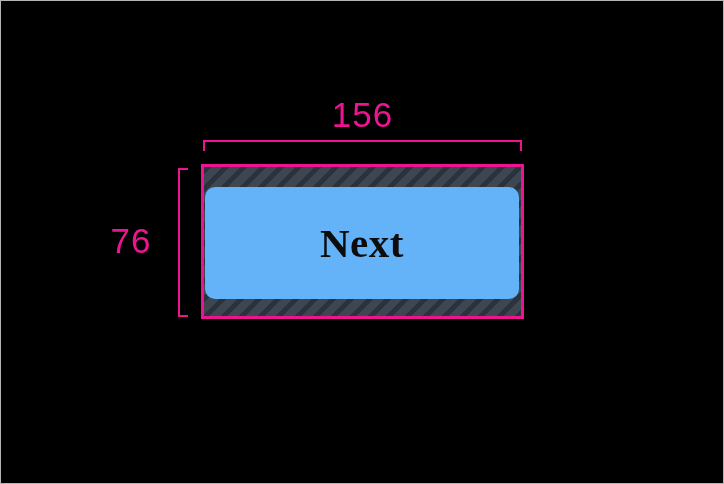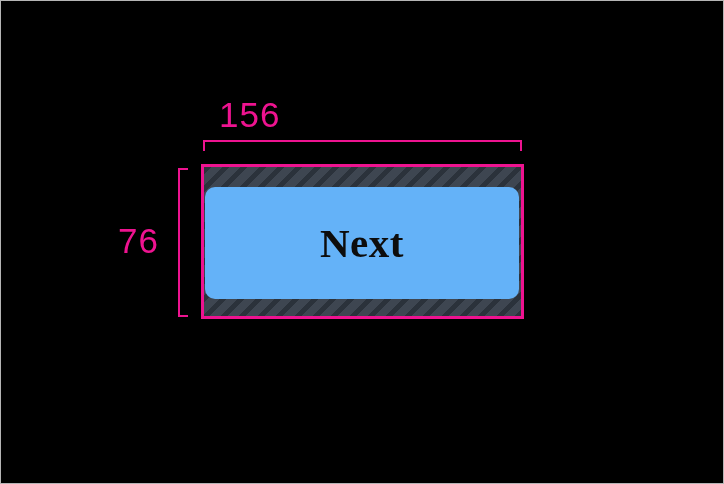--- a/index.html
+++ b/index.html
@@ -20,29 +20,30 @@
   .dim-label {
     position: absolute;
     color: var(--accent, #ee1390);
     font-size: 35px;
     font-weight: 400;
     line-height: 1;
     letter-spacing: 1px;
     user-select: none;
   }
   .dim-width {
-    left: 218px;
+    left: 202px;
     top: 96px;
     width: 319px;
+    text-align: center;
   }
   .dim-height {
     left: 102px;
     top: 222px;
     width: 56px;
-    text-align: right;
+    text-align: center;
   }
   .bracket {
     position: absolute;
     border: 0 solid var(--accent, #ee1390);
     box-sizing: border-box;
   }
   .bracket-h {
     left: 202px;
     top: 139px;
     width: 319px;

